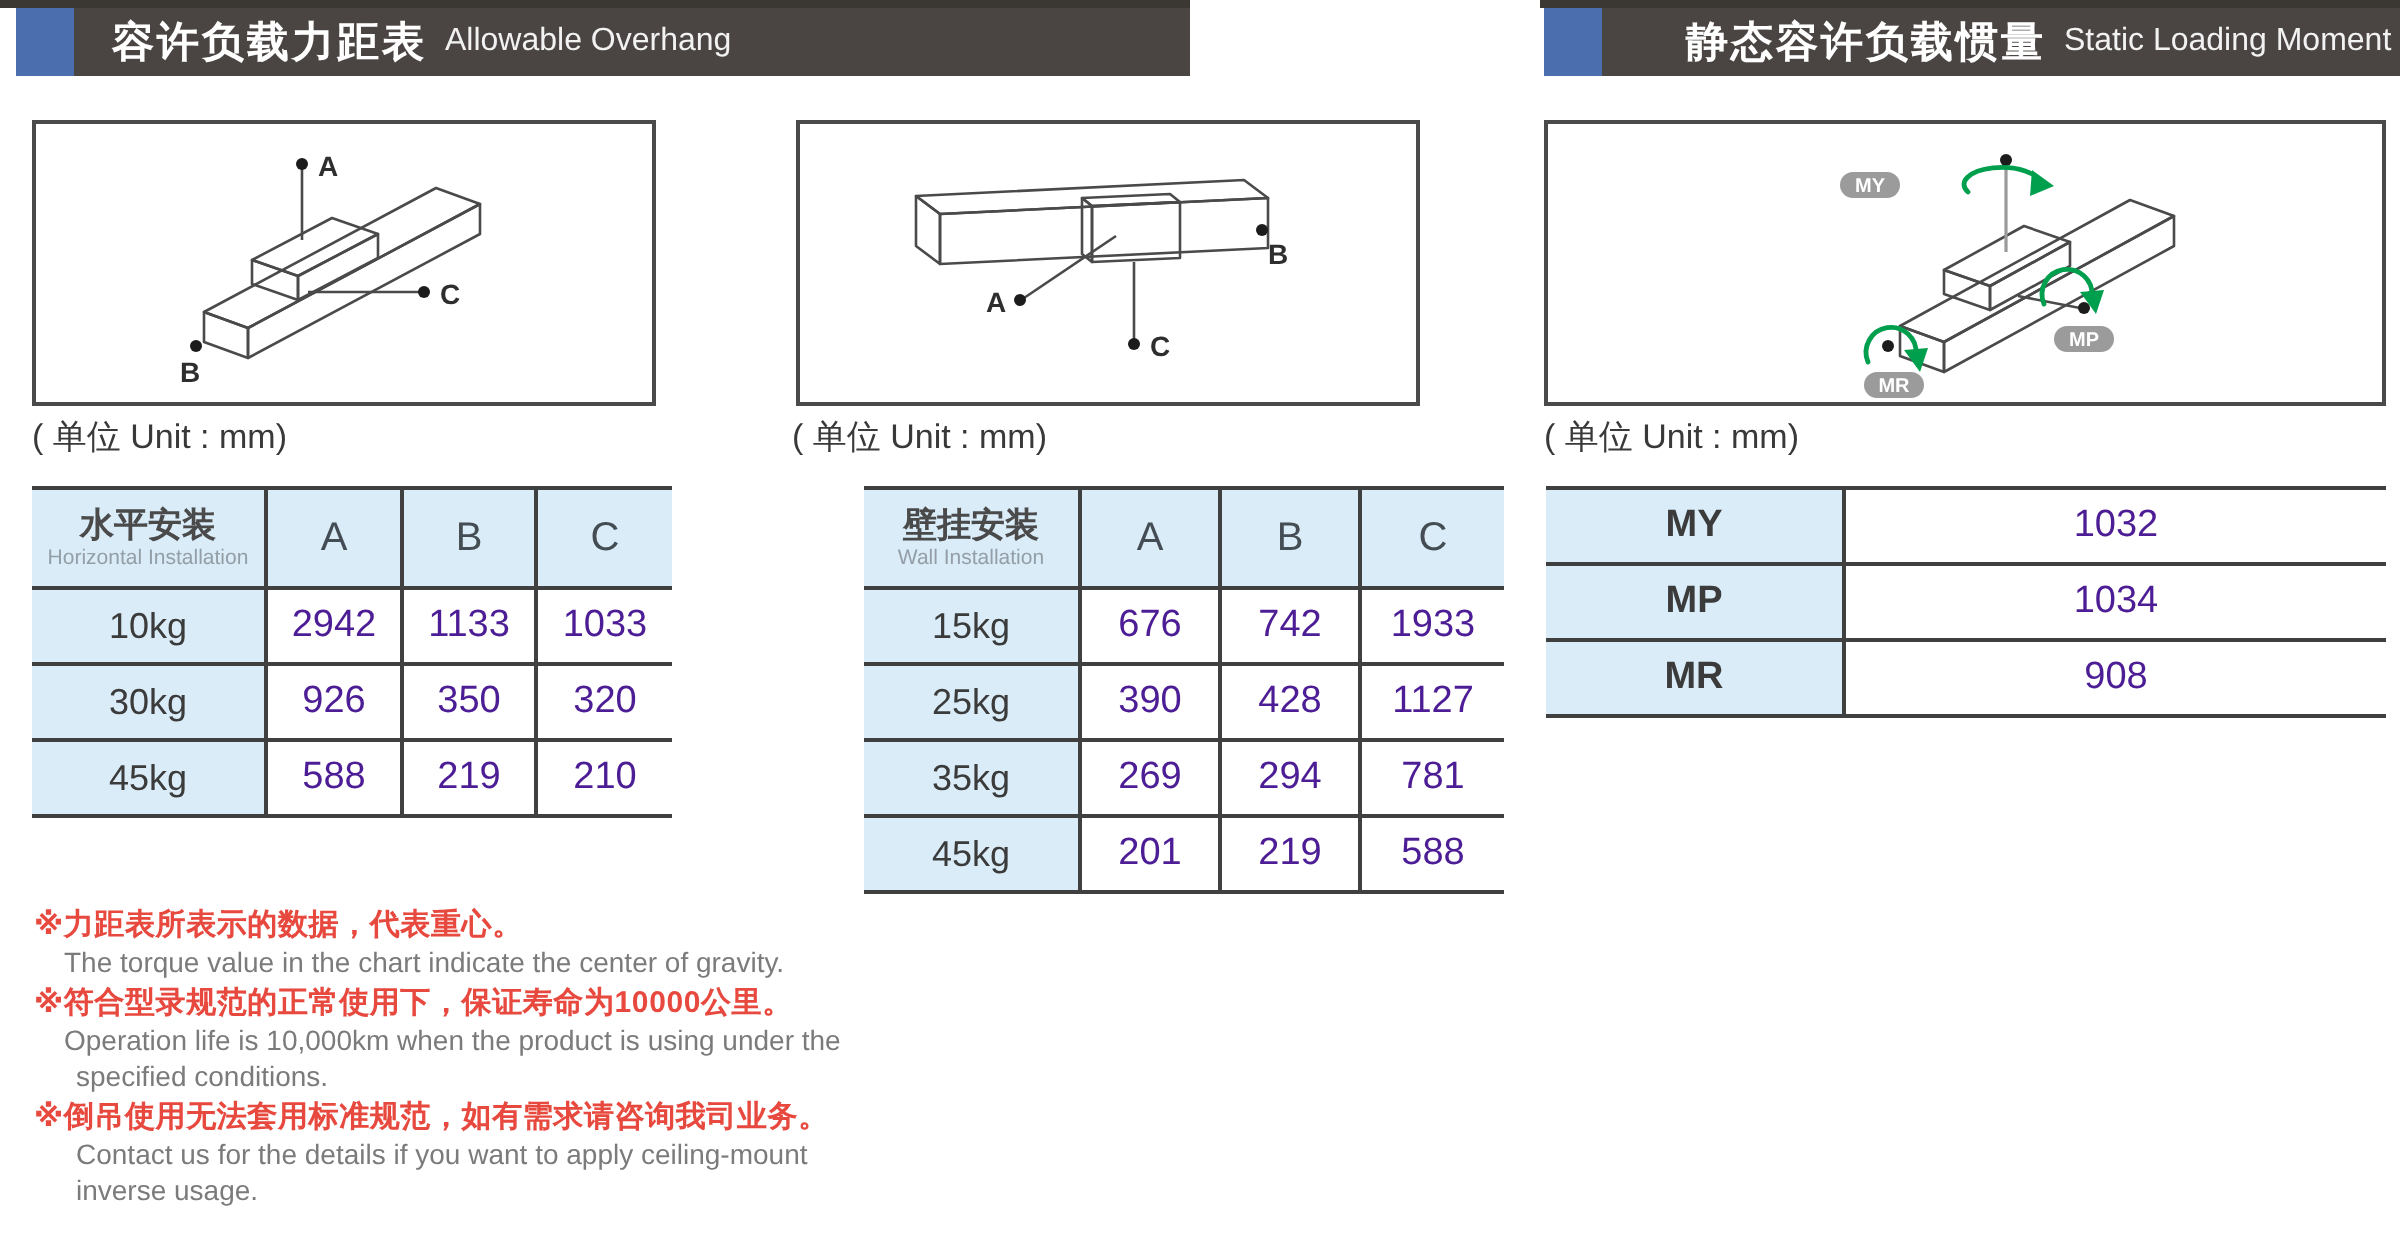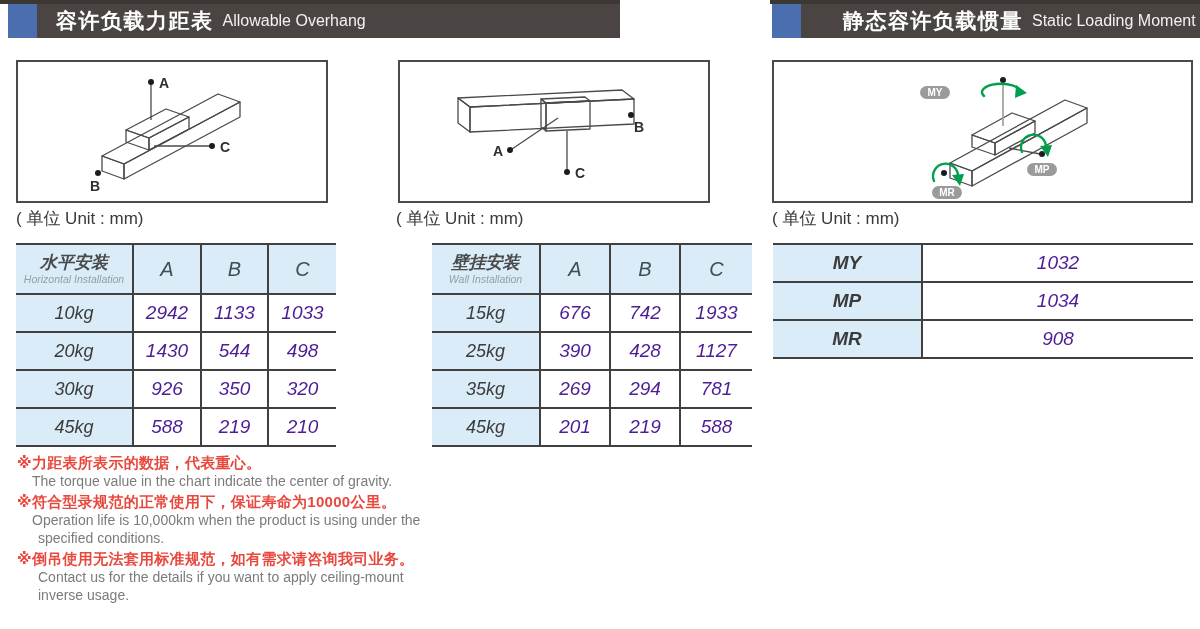--- a/index.html
+++ b/index.html
@@ -8,21 +8,21 @@
     font-family:"Liberation Sans","DejaVu Sans",sans-serif; background:#ffffff;
   }
   
   .hbar { position:absolute; top:0; height:38px; }
   .hbar .strip { position:absolute; left:0; right:0; top:0; height:4px; background:#3b3733; }
   .hbar .sq { position:absolute; top:4px; width:29px; height:34px; background:#4b6fae; }
   .hbar .bar { position:absolute; top:4px; bottom:0; right:0; background:#4a4542;
     display:flex; align-items:center; padding-left:19px; box-sizing:border-box; }
   .hbar .zh { color:#ffffff; font-size:21px; font-weight:bold; letter-spacing:1.5px; white-space:nowrap; }
   .hbar .en { color:#f2f2f2; font-size:16px; margin-left:9px; white-space:nowrap; }
-  #hbar-left { left:0; width:595px;padding-left:25px; }
+  #hbar-left { left:0; width:595px; }
   #hbar-left .sq { left:8px; }
   #hbar-left .bar { left:37px; }
   #hbar-right { left:770px; width:430px; }
   #hbar-right .sq { left:2px; }
   #hbar-right .bar { left:31px;padding-left:42px; }
   
   .dbox { position:absolute; top:60px; height:143px; border:2px solid #4a4a4a;
     background:#ffffff; box-sizing:border-box; }
   #dbox1 { left:16px; width:312px; }
   #dbox2 { left:398px; width:312px; }
@@ -35,21 +35,21 @@
   .garc { stroke:#009f4e; stroke-width:2.4; fill:none; stroke-linecap:round; }
   .ghead { fill:#009f4e; }
   .badge { fill:#9b9b9b; }
   .badgetxt { font-family:"Liberation Sans",sans-serif; font-size:10px; font-weight:bold; fill:#ffffff; text-anchor:middle; }
   
   .unit { position:absolute; top:207px; font-size:17px; color:#393939; white-space:nowrap; }
   #unit1 { left:16px; width:318px; }
   #unit2 { left:396px; width:314px; }
   #unit3 { left:772px; width:418px; }
   
-  .spec { position:absolute; border-collapse:collapse; table-layout:fixed;font-style:italic; }
+  .spec { position:absolute; border-collapse:collapse; table-layout:fixed; }
   .spec td { border-top:2px solid #404040; border-bottom:2px solid #404040;
     padding:0; text-align:center; vertical-align:middle; }
   .spec td + td { border-left:2px solid #404040; }
   .blue { background:#d9ecf8; }
   .tr-head { height:50px; }
   .tr-row { height:38px; }
   .th-zh { font-size:17px; font-weight:bold; color:#4a4a4a; line-height:1.15; }
   .th-en { font-size:10.5px; color:#949ea6; margin-top:1px; }
   .col-h { font-size:20px; color:#454d54; }
   .kg { font-size:18px; color:#3b3b3b; }
@@ -204,26 +204,20 @@
         <td class="blue col-h">B</td>
         <td class="blue col-h">C</td>
       </tr>
     <tr class="tr-row">
           <td class="blue kg">10kg</td>
           <td class="val">2942</td>
           <td class="val">1133</td>
           <td class="val">1033</td>
         </tr>
         <tr class="tr-row">
-          <td class="blue kg">20kg</td>
-          <td class="val">1430</td>
-          <td class="val">544</td>
-          <td class="val">498</td>
-        </tr>
-        <tr class="tr-row">
           <td class="blue kg">30kg</td>
           <td class="val">926</td>
           <td class="val">350</td>
           <td class="val">320</td>
         </tr>
         <tr class="tr-row">
           <td class="blue kg">45kg</td>
           <td class="val">588</td>
           <td class="val">219</td>
           <td class="val">210</td>

